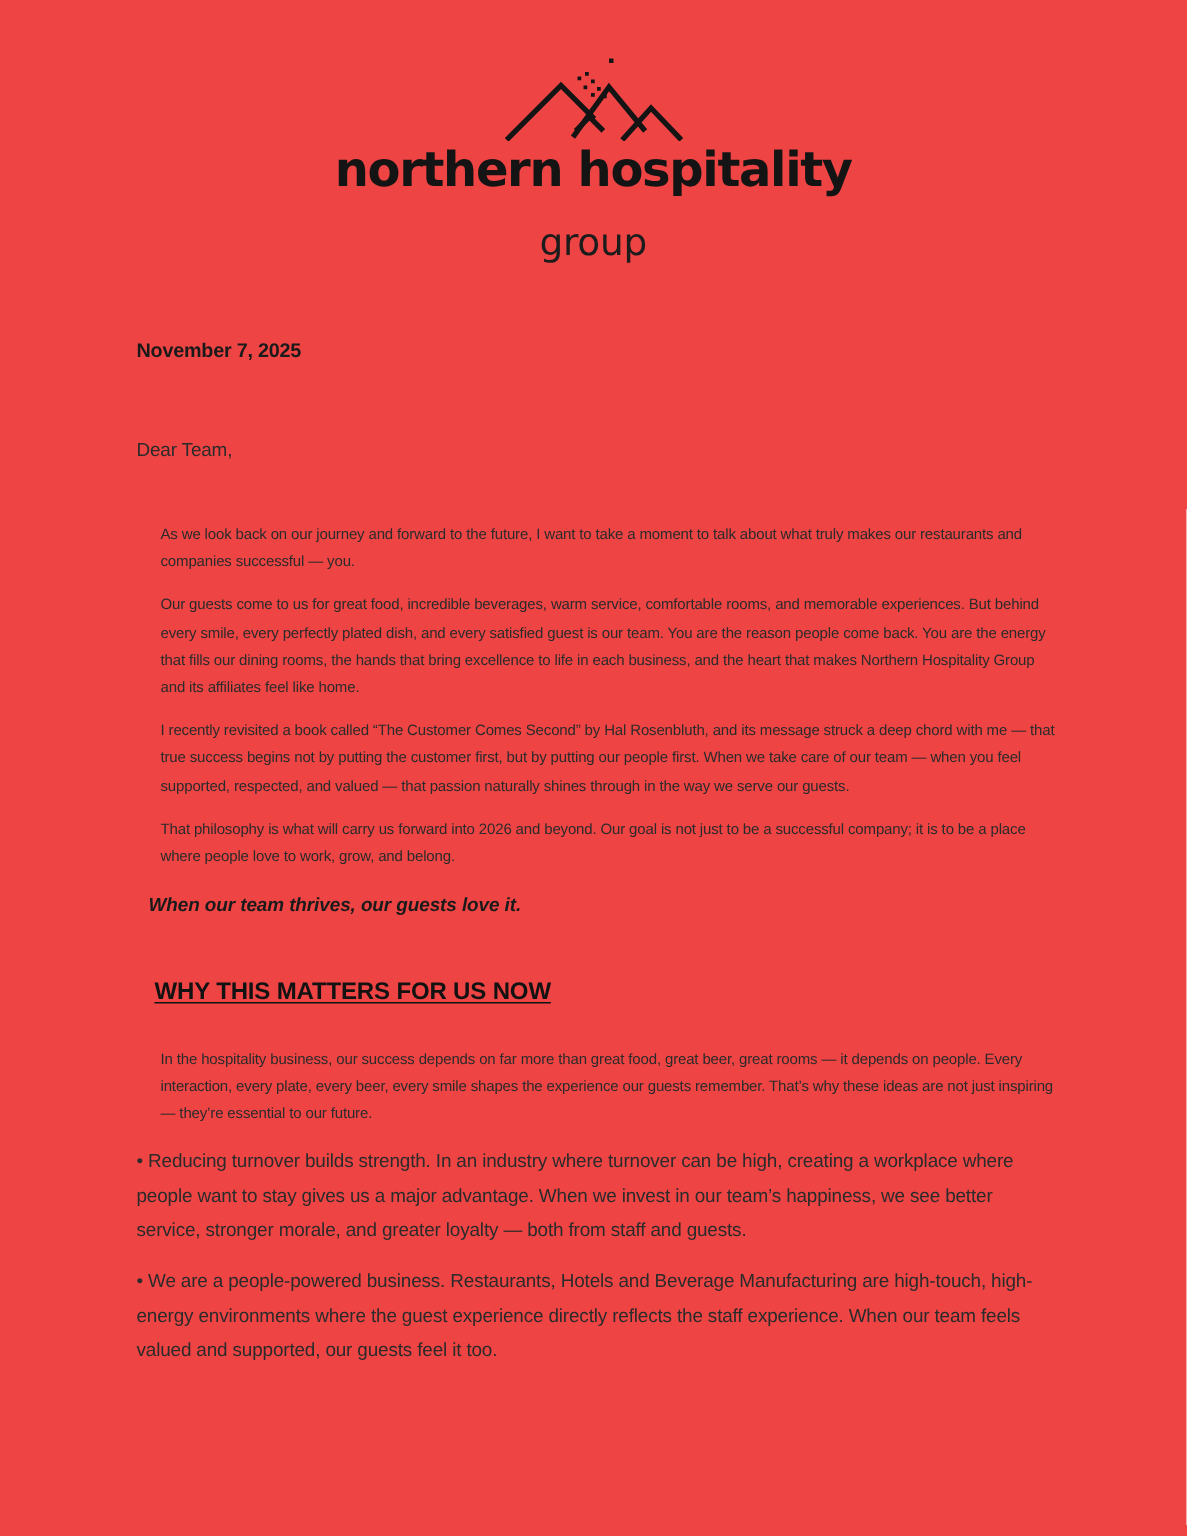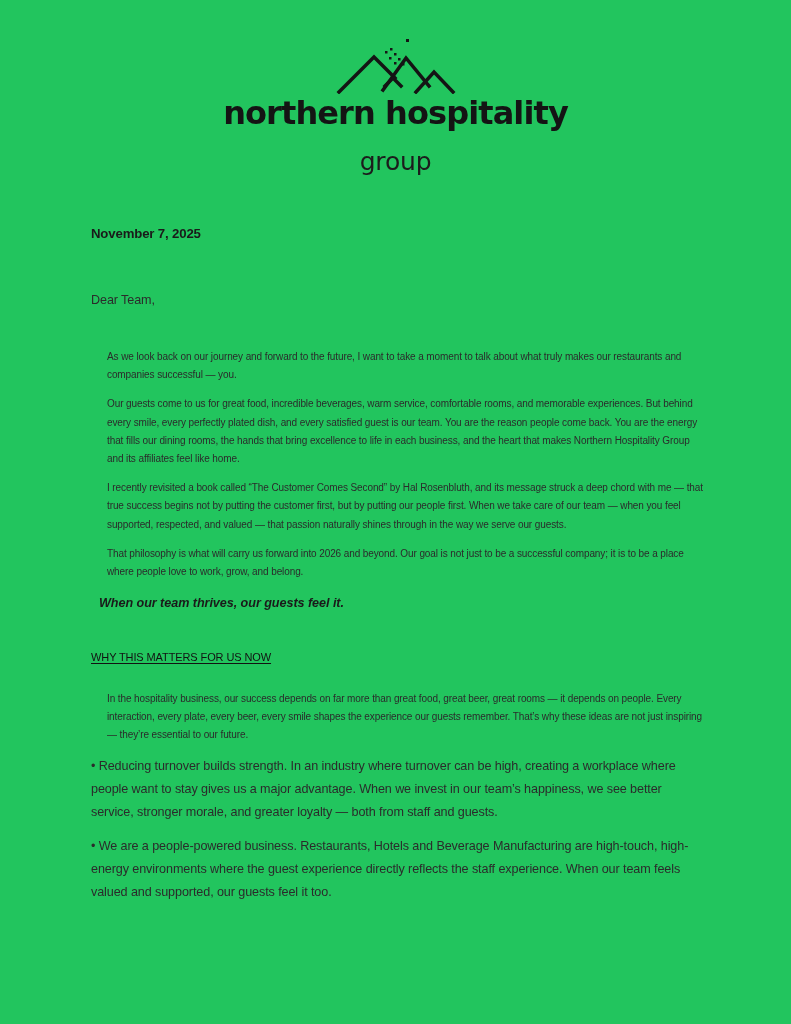--- a/index.html
+++ b/index.html
@@ -13,21 +13,21 @@
     height: 1024px;
     font-family: "Liberation Sans", sans-serif;
     color: #262626;
     -webkit-font-smoothing: antialiased;
   }
 
   .page {
     position: relative;
     width: 791px;
     height: 1024px;
-    background: #22c55e;
+    background: #ef4444;
     overflow: hidden;
   }
 
   
   .logo-block {
     width: 100%;
     padding-top: 36px;
     display: flex;
     flex-direction: column;
     align-items: center;
@@ -107,28 +107,28 @@
     font-weight: 700;
     font-style: italic;
     color: #1a1a1a;
     line-height: 1.82;
     letter-spacing: -0.05px;
     margin: 0 0 11px 0;
     padding-left: 8px;
   }
 
   h2.section-heading {
-    font-size: 11px;
-    font-weight: 400;
+    font-size: 16px;
+    font-weight: 700;
     color: #121212;
     line-height: 1.6;
     letter-spacing: -0.1px;
     text-decoration: underline;
     text-underline-offset: 2px;
-    margin: 34px 0 23px 0;
+    margin: 34px 0 23px 12px;
   }
 
   p.bullet-para {
     font-size: 12.6px;
     font-weight: 400;
     color: #2b2b2b;
     line-height: 1.82;
     letter-spacing: -0.1px;
     margin: 0 0 11px 0;
   }
@@ -172,21 +172,21 @@
 
     <div class="doc-date">November 7, 2025</div>
 
     <div class="salutation">Dear Team,</div>
 
     <p class="body-para">As we look back on our journey and forward to the future, I want to take a moment to talk about what truly makes our restaurants and companies successful — you.</p>
     <p class="body-para">Our guests come to us for great food, incredible beverages, warm service, comfortable rooms, and memorable experiences. But behind every smile, every perfectly plated dish, and every satisfied guest is our team. You are the reason people come back. You are the energy that fills our dining rooms, the hands that bring excellence to life in each business, and the heart that makes Northern Hospitality Group and its affiliates feel like home.</p>
     <p class="body-para">I recently revisited a book called “The Customer Comes Second” by Hal Rosenbluth, and its message struck a deep chord with me — that true success begins not by putting the customer first, but by putting our people first. When we take care of our team — when you feel supported, respected, and valued — that passion naturally shines through in the way we serve our guests.</p>
     <p class="body-para">That philosophy is what will carry us forward into 2026 and beyond. Our goal is not just to be a successful company; it is to be a place where people love to work, grow, and belong.</p>
 
-    <p class="tagline">When our team thrives, our guests feel it.</p>
+    <p class="tagline">When our team thrives, our guests love it.</p>
 
     <h2 class="section-heading">WHY THIS MATTERS FOR US NOW </h2>
 
     <p class="body-para">In the hospitality business, our success depends on far more than great food, great beer, great rooms — it depends on people. Every interaction, every plate, every beer, every smile shapes the experience our guests remember. That’s why these ideas are not just inspiring — they’re essential to our future.</p>
 
     <p class="bullet-para">• Reducing turnover builds strength. In an industry where turnover can be high, creating a workplace where people want to stay gives us a major advantage. When we invest in our team’s happiness, we see better service, stronger morale, and greater loyalty — both from staff and guests.</p>
     <p class="bullet-para">• We are a people-powered business. Restaurants, Hotels and Beverage Manufacturing are high-touch, high-energy environments where the guest experience directly reflects the staff experience. When our team feels valued and supported, our guests feel it too.</p>
 
   </div>
 

